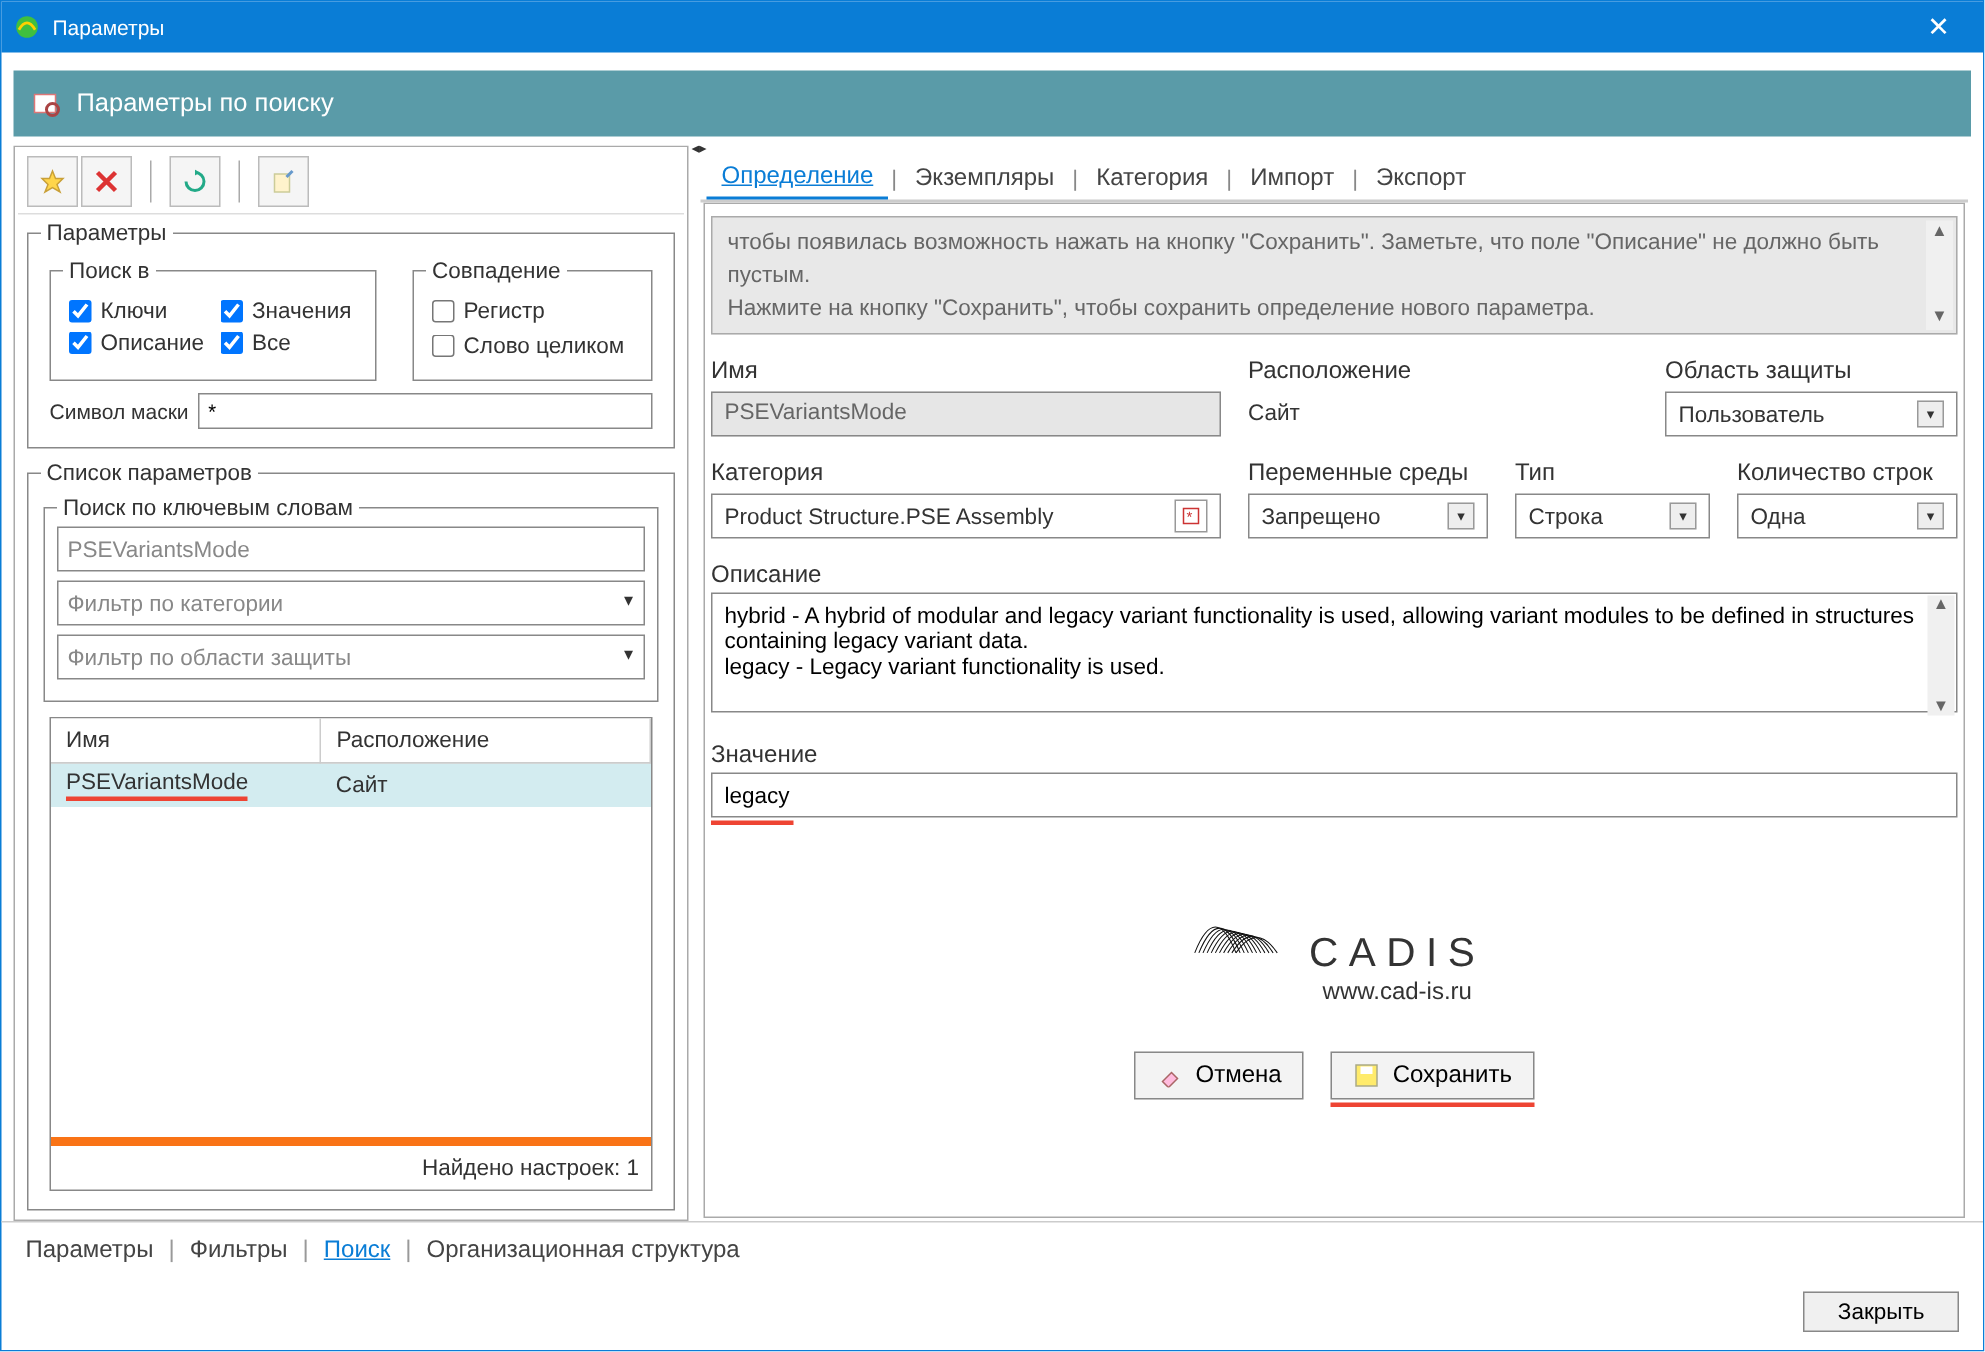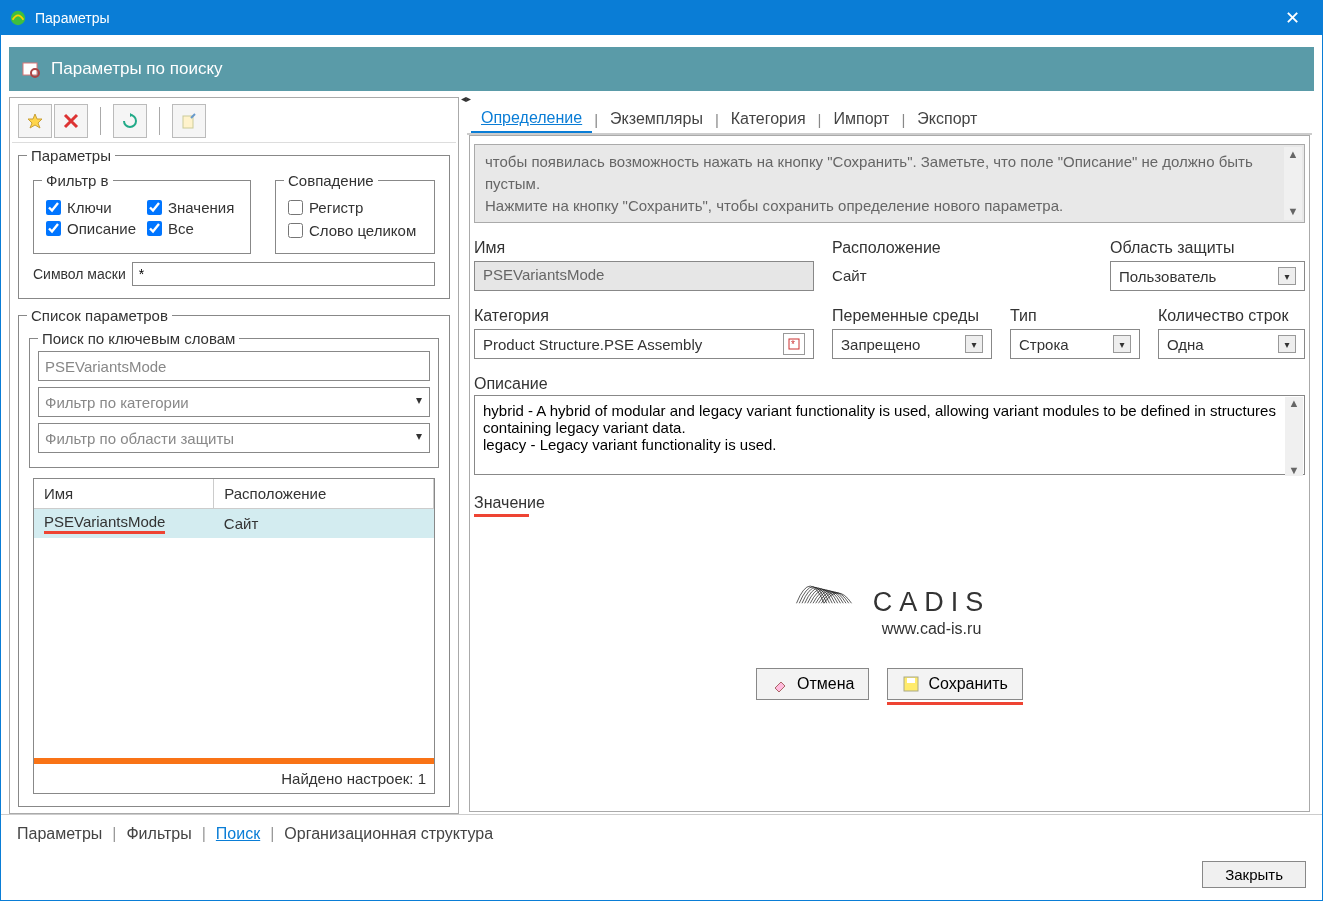--- a/index.html
+++ b/index.html
@@ -157,21 +157,21 @@
               <rect x="2" y="3" width="10" height="12" fill="#fff3cc" stroke="#cc9"></rect>
               <path d="M10 5 L14 1" stroke="#69c" stroke-width="2"></path>
             </svg>
           </div>
       </div>
 
       <fieldset>
         <legend>Параметры</legend>
         <div class="search-params">
           <fieldset class="search-in">
-            <legend>Фильтр в</legend>
+            <legend>Поиск в</legend>
             <div class="checkbox-grid">
               <label class="chk">
                   <input type="checkbox" checked="" style="">
                   <span>Ключи</span>
                 </label>
               <label class="chk">
                   <input type="checkbox" checked="" style="">
                   <span>Значения</span>
                 </label>
               <label class="chk">
@@ -323,20 +323,21 @@
 legacy - Legacy variant functionality is used.</textarea>
             <div class="scroll-track">
                   <div class="scroll-arrow">▲</div>
                   <div class="scroll-arrow">▼</div>
                 </div>
           </div>
         </div>
 
         <div class="value-area">
           <div class="field-label">Значение</div>
+          <input type="text" value="legacy" style="">
           <div style="width:55px;height:3px;background:#e43;margin-top:2px"></div>
         </div>
 
         <div class="logo-block">
           <div class="logo-mark">
             <svg viewBox="0 0 100 80">
               <g stroke="#111" fill="none" stroke-width="1">
                 <path d="M10 60 Q30 10 50 60"></path>
                     <path d="M14 60 Q34 12 54 60"></path>
                     <path d="M18 60 Q38 14 58 60"></path>

